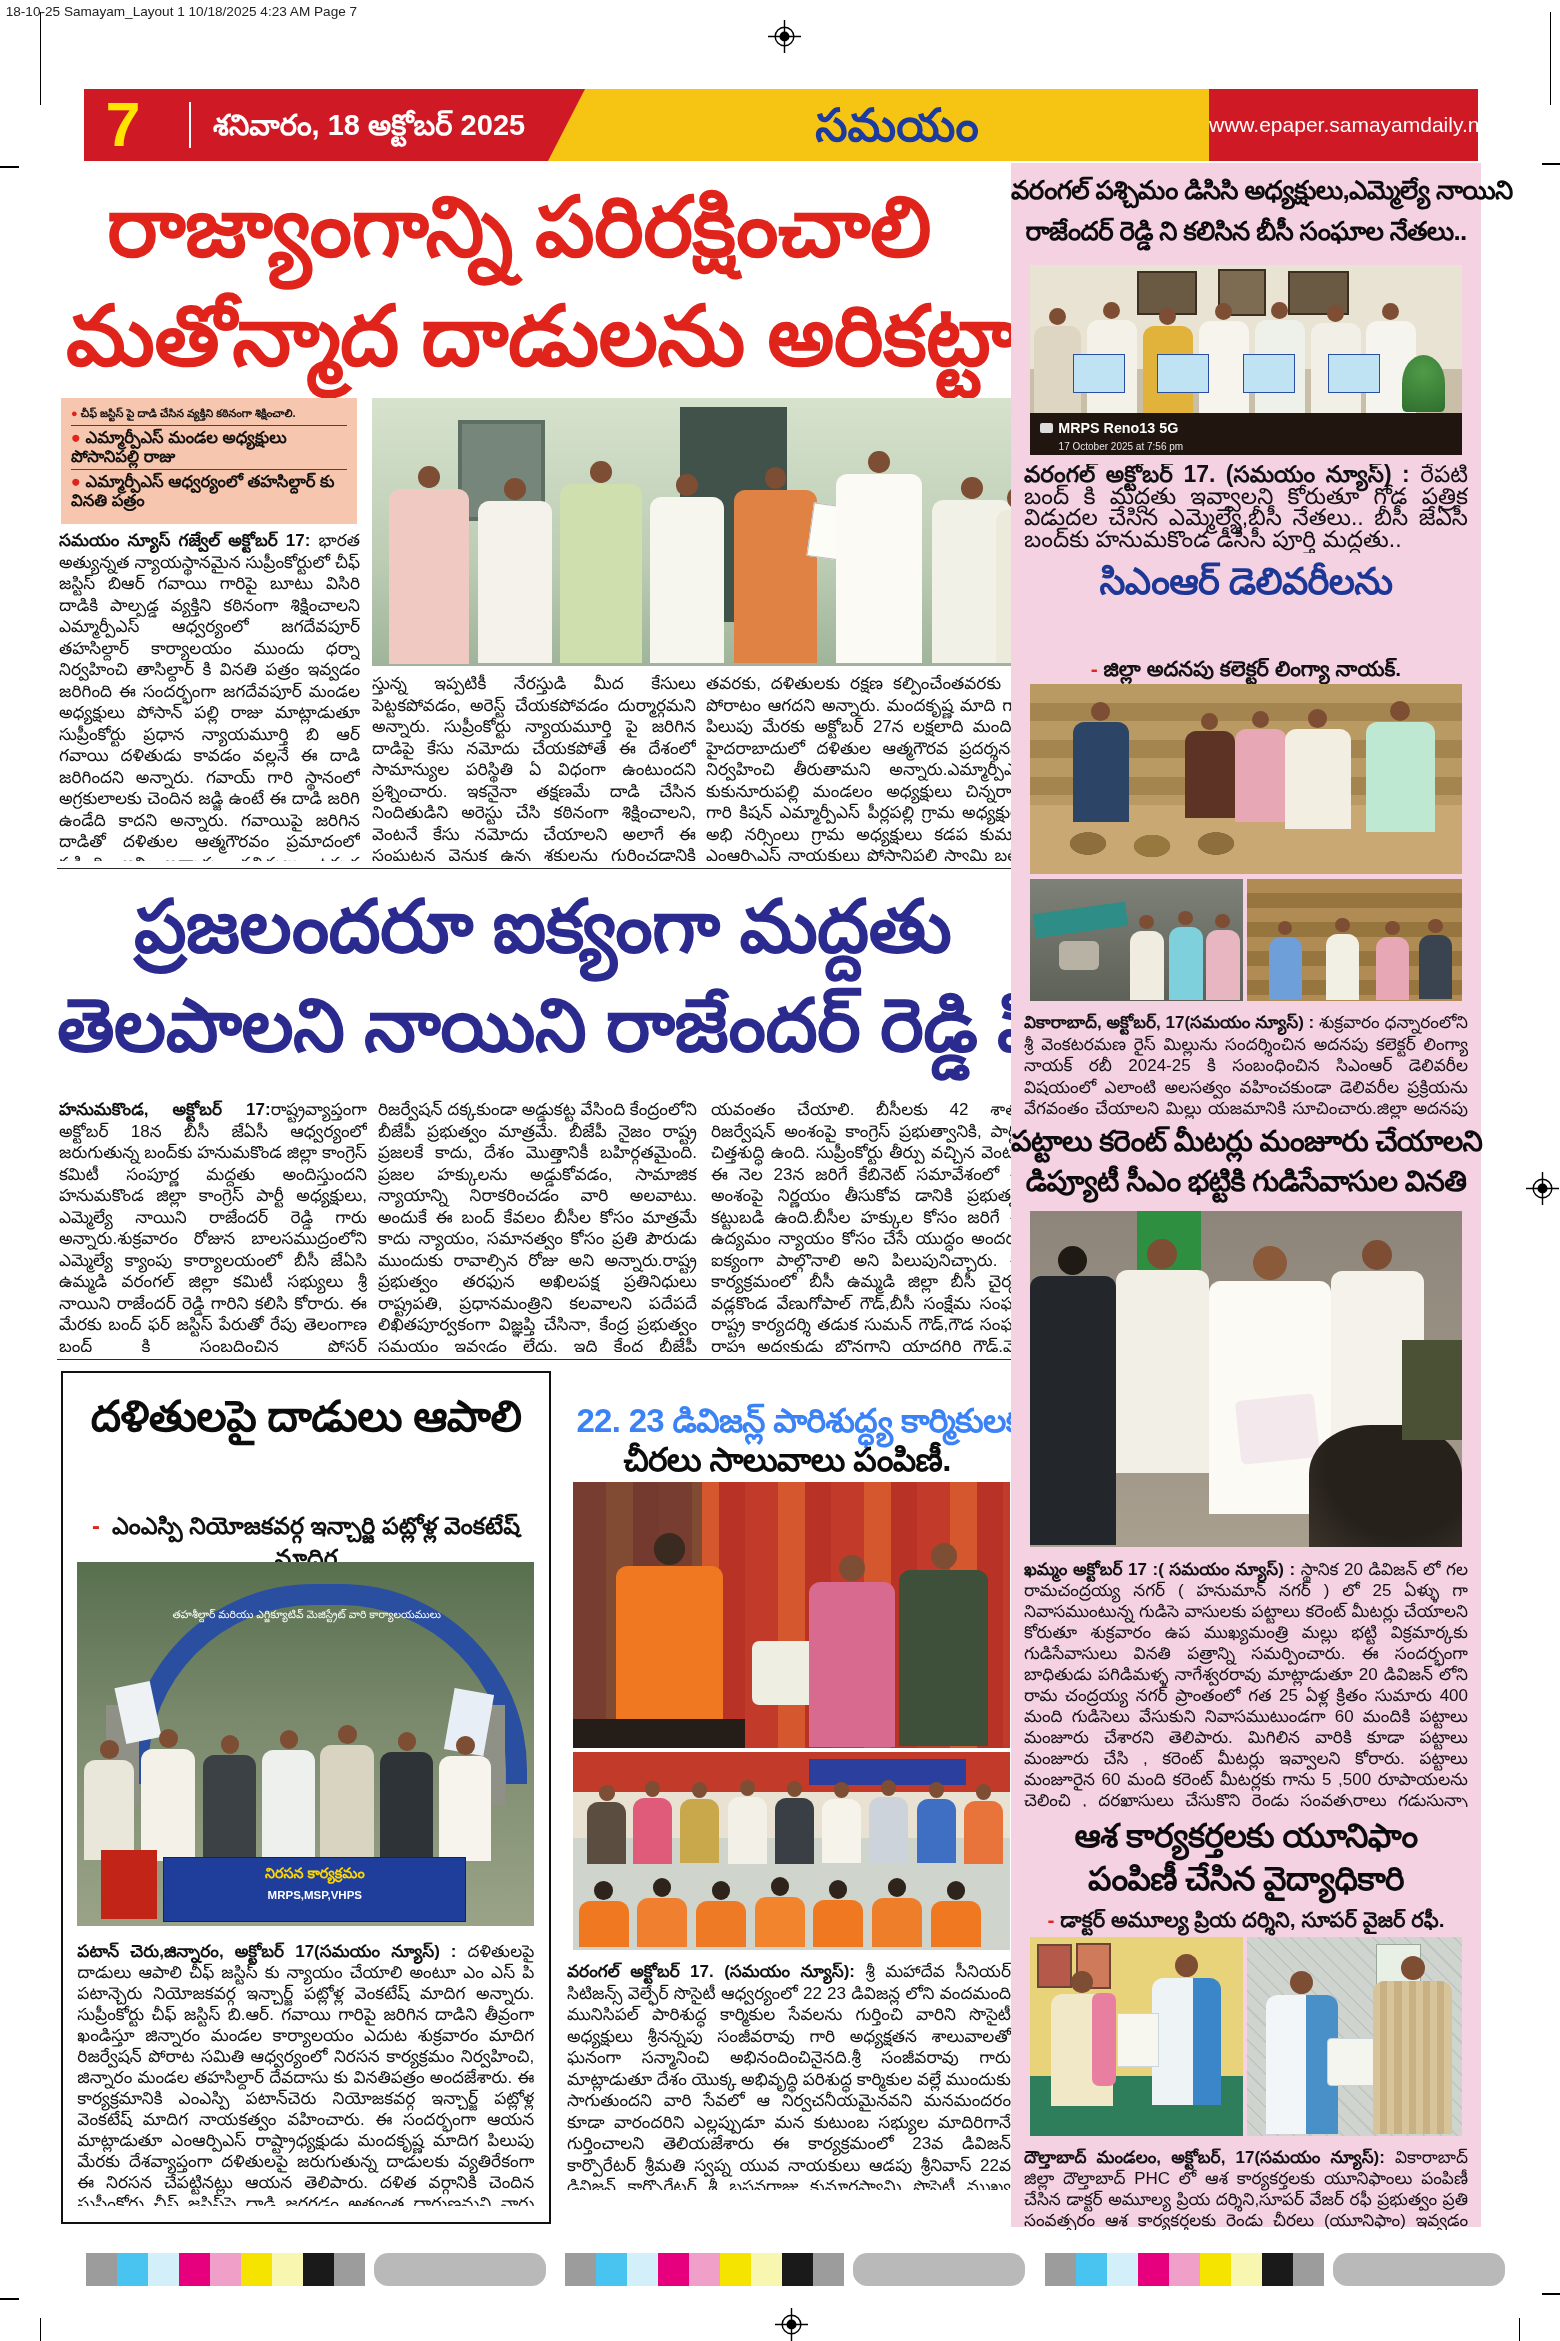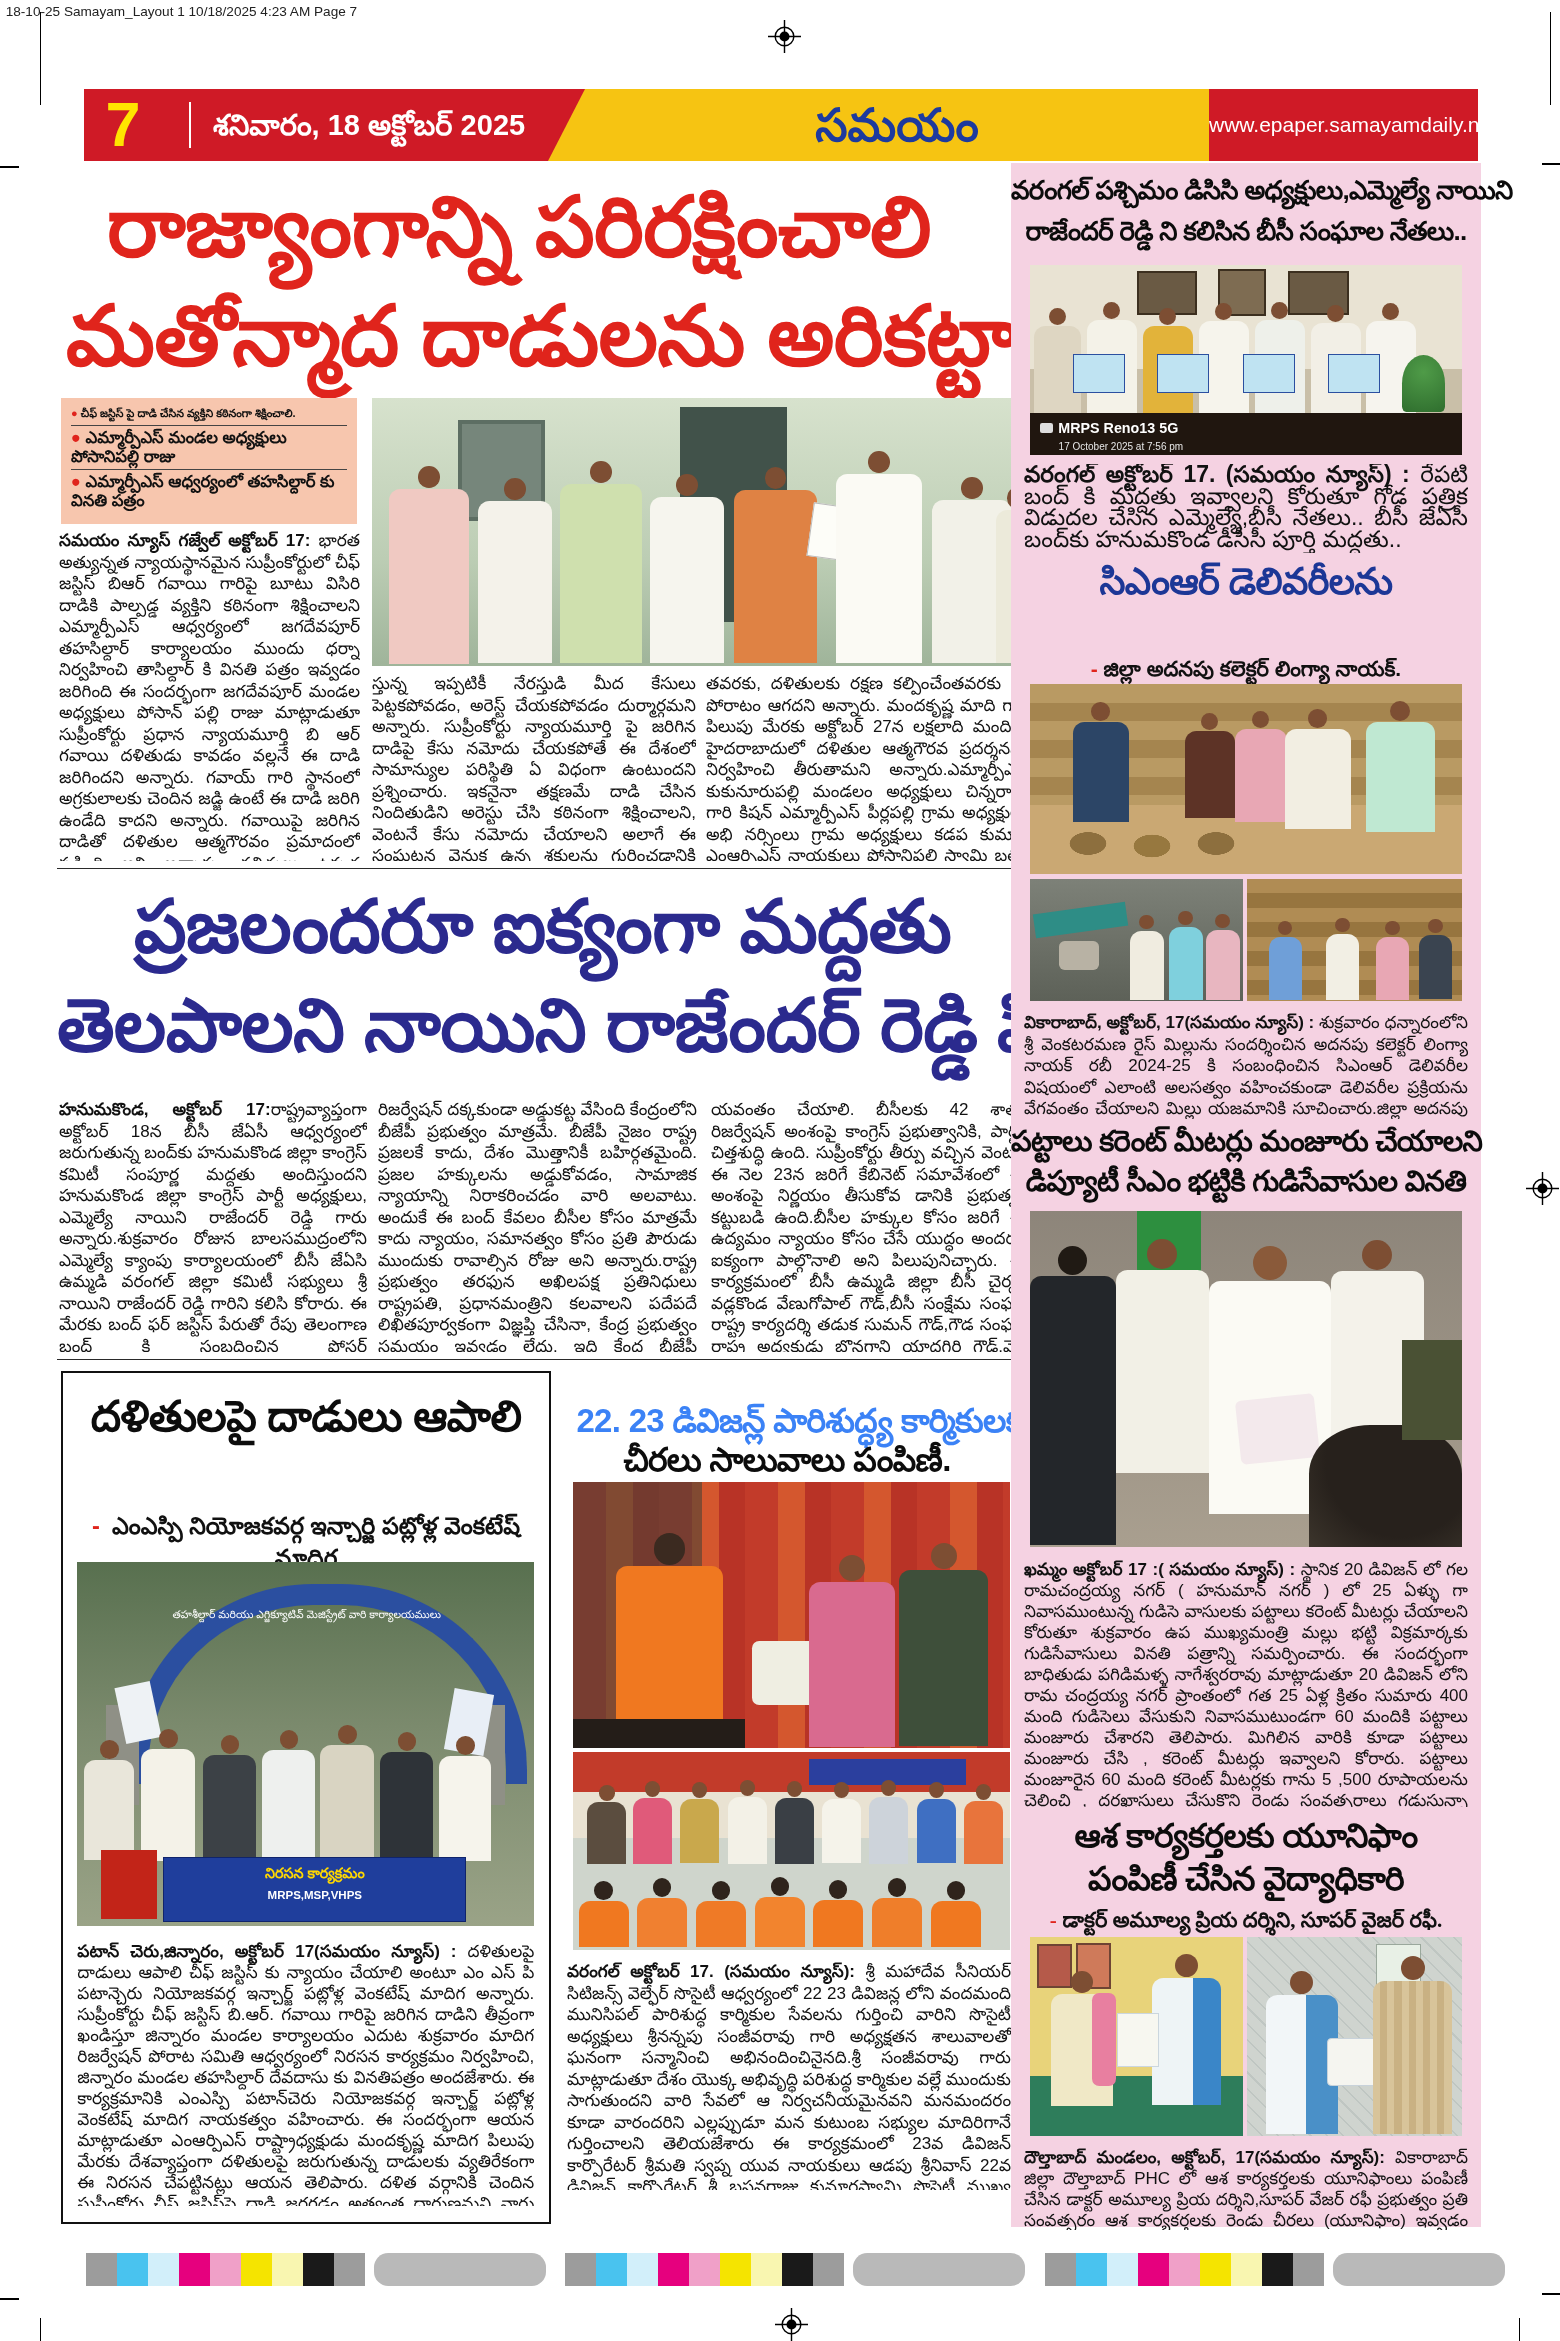--- a/index.html
+++ b/index.html
@@ -422,21 +422,21 @@
       <div class="abs" style="left:208px;bottom:86px;width:79px;height:64px;background:#f3e9ec;border-radius:5.7px;transform:rotate(-6deg);"></div>
       <div class="abs" style="left:279px;bottom:0;width:153px;height:122px;background:radial-gradient(circle at 60% 30%,#27211c 60%,#3c352c);border-radius:40% 40% 0 0;"></div>
       <div class="abs" style="left:372px;bottom:107px;width:60px;height:100px;background:#4a5134;"></div>
     </div>
     <div class="abs para" style="left:13px;top:1396px;width:444px;height:248px;font-size:17px;line-height:21px;">
       <b>ఖమ్మం అక్టోబర్ 17 :( సమయం న్యూస్) :</b> <span>స్థానిక 20 డివిజన్ లో గల రామచంద్రయ్య నగర్ ( హనుమాన్ నగర్ ) లో 25 ఏళ్ళు గా నివాసముంటున్న గుడిసె వాసులకు పట్టాలు కరెంట్ మీటర్లు చేయాలని కోరుతూ శుక్రవారం ఉప ముఖ్యమంత్రి మల్లు భట్టి విక్రమార్కకు గుడిసేవాసులు వినతి పత్రాన్ని సమర్పించారు. ఈ సందర్భంగా బాధితుడు పగిడిమళ్ళ నాగేశ్వరరావు మాట్లాడుతూ 20 డివిజన్ లోని రామ చంద్రయ్య నగర్ ప్రాంతంలో గత 25 ఏళ్ల క్రితం సుమారు 400 మంది గుడిసెలు వేసుకుని నివాసముటుండగా 60 మందికి పట్టాలు మంజూరు చేశారని తెలిపారు. మిగిలిన వారికి కూడా పట్టాలు మంజూరు చేసి , కరెంట్ మీటర్లు ఇవ్వాలని కోరారు. పట్టాలు మంజూరైన 60 మంది కరెంట్ మీటర్లకు గాను 5 ,500 రూపాయలను చెల్లించి , దరఖాస్తులు చేసుకొని రెండు సంవత్సరాలు గడుస్తున్నా ఇప్పటికీ కరెంట్ మీటర్లు ఇవ్వలేదన్నారు. రేపు మాపూ అని తిప్పిన విద్యుత్ శాఖ అధికారులు 20,000 ఇవ్వాలని , కోరుతున్నట్లు ఉపముఖ్యమంత్రి భట్టికి ఫిర్యాదు చేశారు. జీవో నెంబర్ 6 ప్రకారం రజక వృత్తిదారులకు ఇచ్చిన ఉచిత కరెంటు మీటర్లు కూడా విద్యుత్ శాఖ అధికారులు ఎలాంటి సమాచారం లేకుండా తొలగించాలని ఆరోపించారు. ఈ మీటర్లు కూడా మంజూరు చేయాలని కోరారు .ఈ మేరకు పగిడిపల్లి నాగేశ్వరరావు తో పాటు బాధితులు నాగమణి ,ఎల్లయ్య ,నాగేశ్వరరావు ,రవి ,వెంకటేశ్వర్లు నాగరాజు ,నరసింహారావు స్వరూప ఉన్నారు.</span>
     </div>
 
     <div class="abs hl center" style="left:0;top:1655px;width:100%;font-size:33px;color:#0c0c0c;">ఆశ కార్యకర్తలకు యూనిఫాం</div>
     <div class="abs hl center" style="left:0;top:1698px;width:100%;font-size:33px;color:#0c0c0c;">పంపిణీ చేసిన వైద్యాధికారి</div>
-    <div class="abs center" style="left:0;top:1745px;width:100%;font-size:21px;font-weight:800;font-family:Liberation Serif, serif;">
+    <div class="abs center" style="left:0;top:1745px;width:100%;font-size:21px;font-weight:800;">
       <span class="dash">-</span><span>డాక్టర్ అమూల్య ప్రియ దర్శిని, సూపర్ వైజర్ రఫీ.</span>
     </div>
     <div class="photo" style="left:18.6px;top:1774px;width:213px;height:199px;background:linear-gradient(#e8d37a 0 70%,#2e7d5b 70% 100%);">
       <div class="abs" style="left:7.2px;top:7.2px;width:31.5px;height:40px;background:#b55a4a;border:2.1px solid #6e4434;"></div>
       <div class="abs" style="left:46px;top:5.7px;width:31.5px;height:42px;background:#cf7a5a;border:2.1px solid #6e4434;"></div>
       <div class="p-fig" style="left:21.5px;bottom:29px;width:62px;height:136px;">
           <div class="p-head" style="width:21.5px;height:21.5px;"></div>
           <div class="p-body" style="height:112px;background:#f0e8c6;"></div>
         </div>
       <div class="abs" style="left:62px;bottom:50px;width:24px;height:93px;background:#e87fa0;border-radius:7.2px;"></div>

